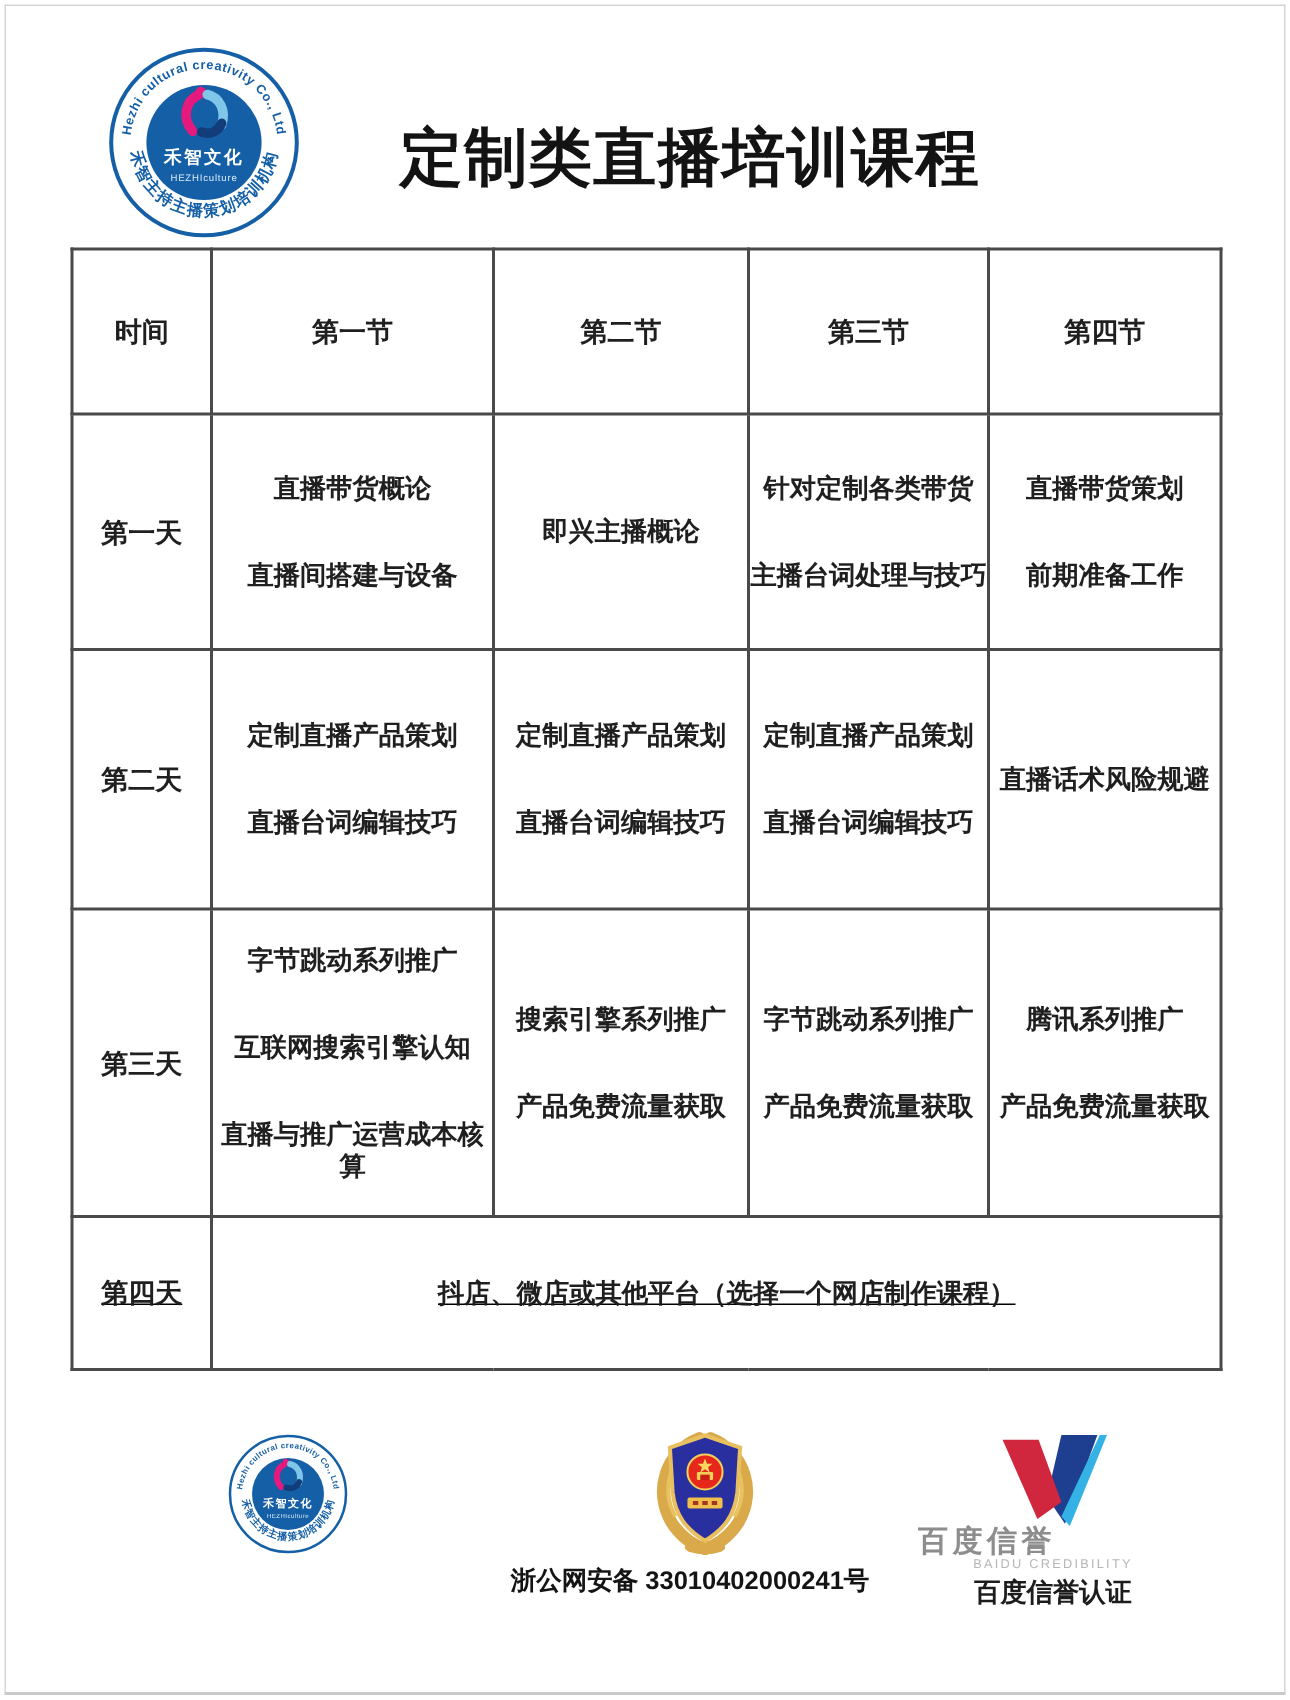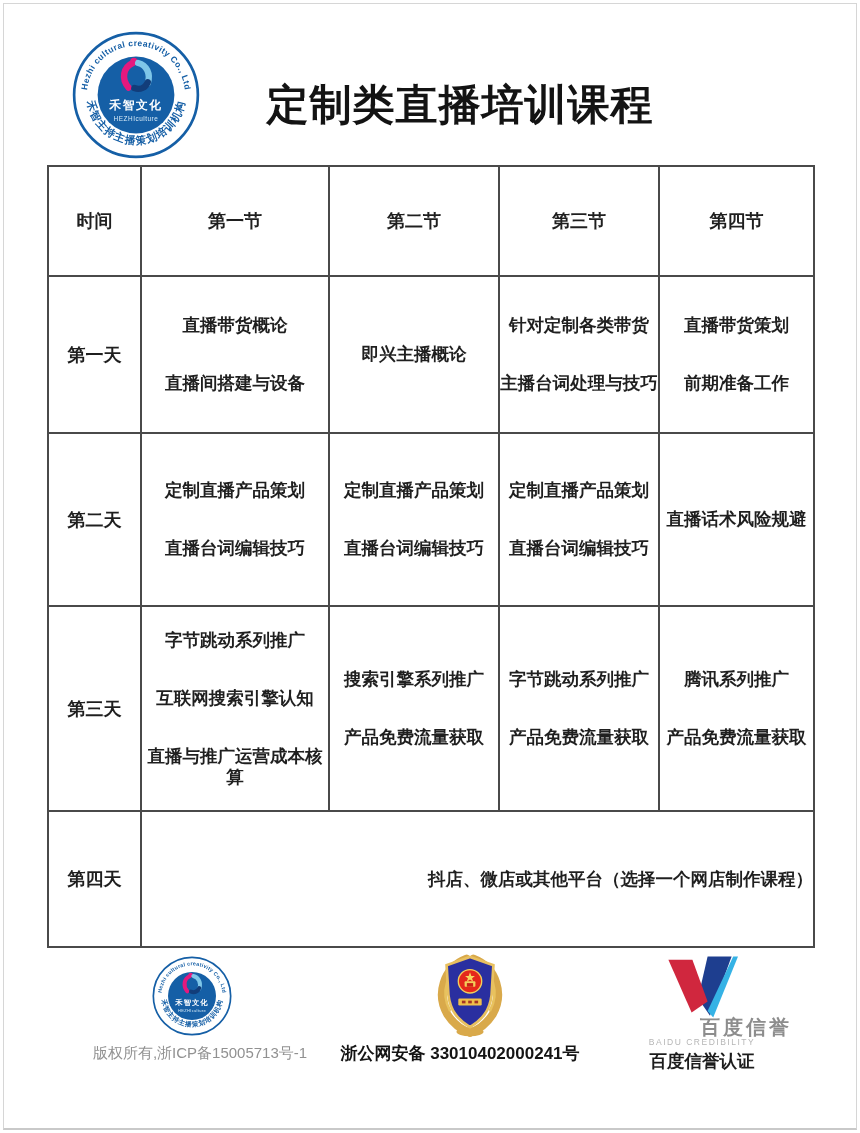--- a/index.html
+++ b/index.html
@@ -13,33 +13,33 @@
   .main-title{font-size:42px;font-weight:900;color:#131313;letter-spacing:1px;line-height:46px;margin-top:26px;}
   .subtitle{margin-top:9px;font-size:17px;font-weight:700;color:#1b1b1b;letter-spacing:0.5px;}
 
   
   .course-table{position:absolute;left:47px;top:165px;border-collapse:collapse;table-layout:fixed;width:766px;}
   .course-table th,.course-table td{border:2px solid #4a4a4a;padding:0;vertical-align:middle;text-align:center;color:#1f1f1f;}
   .course-table thead tr{height:110px;padding-left:45px;}
   .course-table tbody tr:nth-child(1){height:157px;}
   .course-table tbody tr:nth-child(2){height:173px;}
   .course-table tbody tr:nth-child(3){height:205px;}
-  .course-table tbody tr:nth-child(4){height:136px;}
+  .course-table tbody tr:nth-child(4){height:102px;text-decoration:underline;}
   .course-table th{font-size:18px;font-weight:700;}
   .day{font-size:18px;font-weight:700;}
   .cell-inner{display:flex;flex-direction:column;justify-content:center;align-items:center;gap:37px;font-size:17.5px;font-weight:700;line-height:1.2;text-align:center;}
-  td.left .cell-inner{align-items:flex-end;padding-left:14px;text-align:left;}
+  td.left .cell-inner{align-items:center;padding-left:14px;text-align:left;}
 
   
   .logo-footer{position:absolute;left:152px;top:956px;width:80px;height:80px;}
   .icp-text{position:absolute;left:70px;top:1044px;width:260px;text-align:center;font-size:15px;color:#919191;font-weight:500;}
   .police-badge{position:absolute;left:432px;top:948px;width:76px;height:90px;}
   .police-text{position:absolute;left:330px;top:1042px;width:260px;text-align:center;font-size:17px;font-weight:700;color:#141414;}
   .baidu-logo{position:absolute;left:662px;top:955px;width:80px;height:58px;}
-  .baidu-cn{position:absolute;left:612px;top:1014px;width:180px;text-align:right;font-size:20px;color:#8d8d8d;font-weight:600;letter-spacing:3px;font-family:Liberation Serif, serif;}
+  .baidu-cn{position:absolute;left:612px;top:1014px;width:180px;text-align:left;font-size:20px;color:#8d8d8d;font-weight:600;letter-spacing:3px;font-family:Liberation Serif, serif;}
   .baidu-en{position:absolute;left:612px;top:1037px;width:180px;text-align:center;font-size:8.5px;color:#b6b6b6;letter-spacing:1.5px;}
   .baidu-cert{position:absolute;left:612px;top:1049px;width:180px;text-align:center;font-size:17.5px;font-weight:700;color:#1c1c1c;}
 </style>
 </head>
 <body>
 
 <div class="page">
 
   <div class="logo-header" id="logo-header">
   <svg viewBox="0 0 120 120" width="100%" height="100%">
@@ -194,21 +194,20 @@
     <circle cx="60" cy="60" r="36" fill="#155fa6"></circle>
     <g>
       <path d="M 53,53 C 46,45 48,34 57,30" stroke="#e5197e" stroke-width="6" fill="none" stroke-linecap="round"></path>
       <circle cx="58" cy="28.5" r="3.4" fill="#e5197e"></circle>
       <path d="M 62,30 C 70,32 74,40 71,49" stroke="#7fc6e8" stroke-width="6" fill="none" stroke-linecap="round"></path>
       <path d="M 71,48 C 69,53 64,55.5 58.5,53.5" stroke="#123d7a" stroke-width="6" fill="none" stroke-linecap="round"></path>
     </g>
     <text x="60" y="73" font-size="11" font-weight="bold" fill="#ffffff" text-anchor="middle" letter-spacing="1.5">禾智文化</text>
     <text x="60" y="84" font-size="6" fill="#d8ecf8" text-anchor="middle" letter-spacing="0.5">HEZHIculture</text>
   </svg></div>
-  <div class="icp-text">版权所有,浙ICP备15005713号-1</div>
 
   <div class="police-badge">
     <svg viewBox="0 0 80 100" width="76" height="90">
 
       <path d="M 36,12 C 10,22 2,52 15,74 C 22,85 31,91 40,94" fill="none" stroke-width="9" stroke-linecap="round" stroke="#d9a94a"></path>
       <path d="M 44,12 C 70,22 78,52 65,74 C 58,85 49,91 40,94" fill="none" stroke-width="9" stroke-linecap="round" stroke="#d9a94a"></path>
       <path d="M 36,14 C 14,24 7,50 18,70" fill="none" stroke="#e8c25e" stroke-width="3"></path>
       <path d="M 44,14 C 66,24 73,50 62,70" fill="none" stroke="#e8c25e" stroke-width="3"></path>
       <ellipse cx="40" cy="93" rx="15" ry="5" fill="#d9a94a"></ellipse>
 

